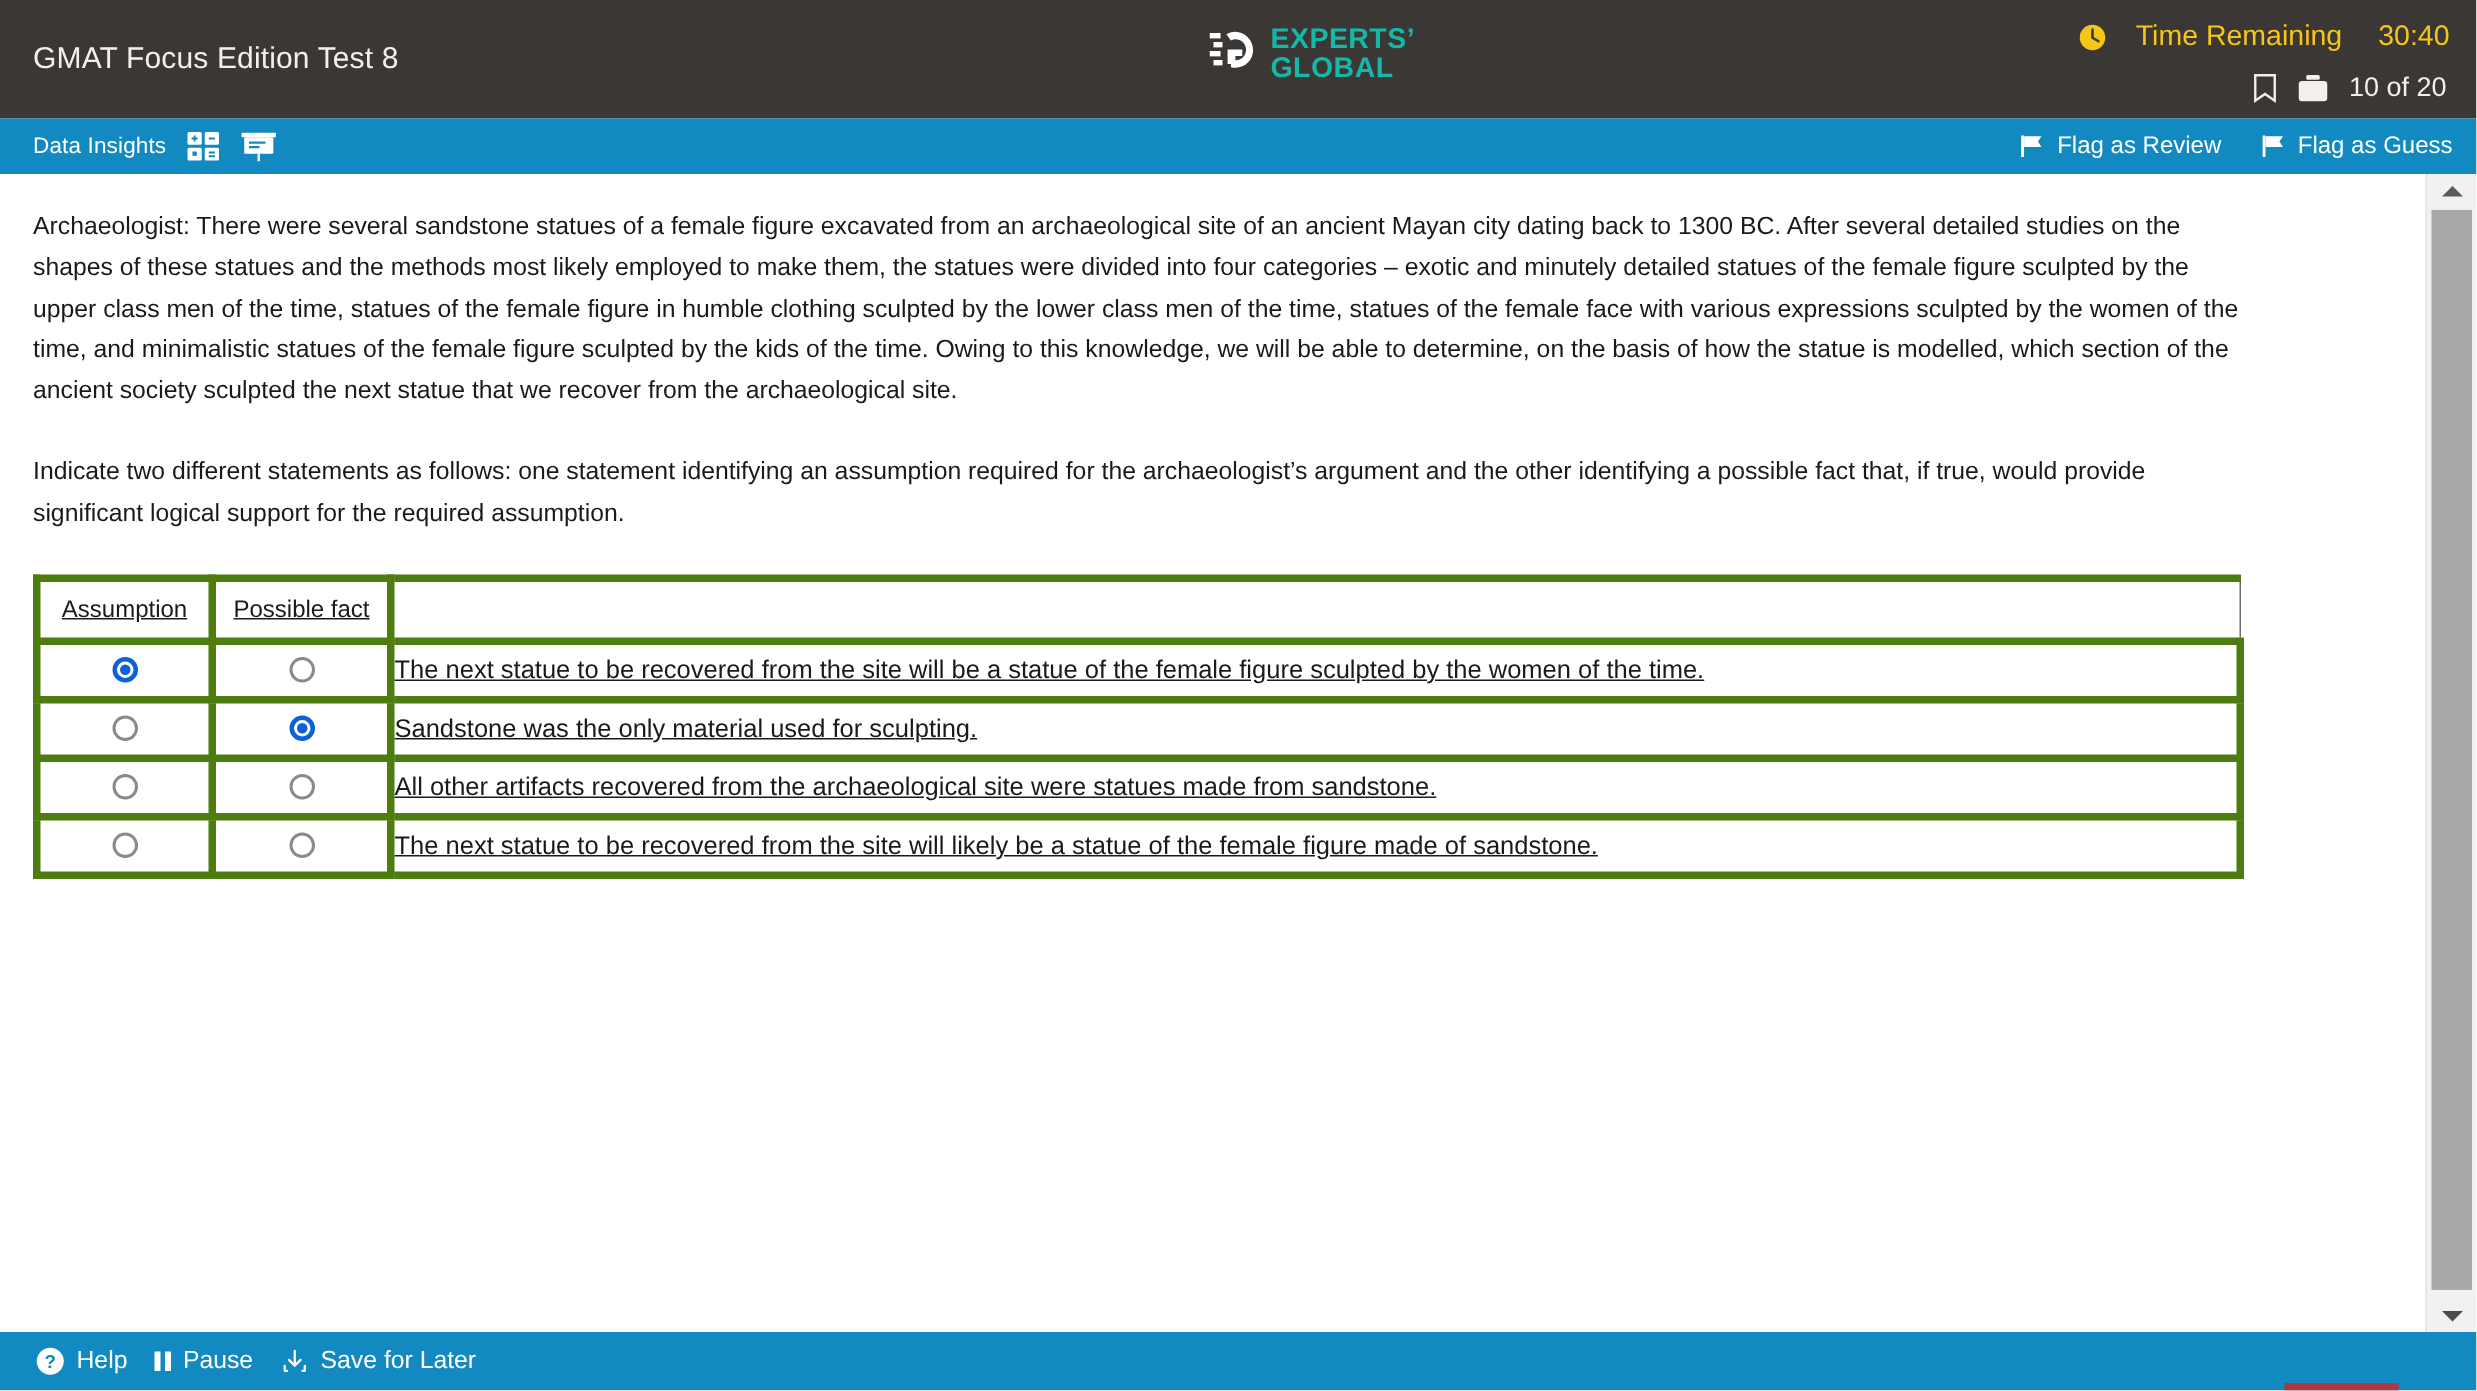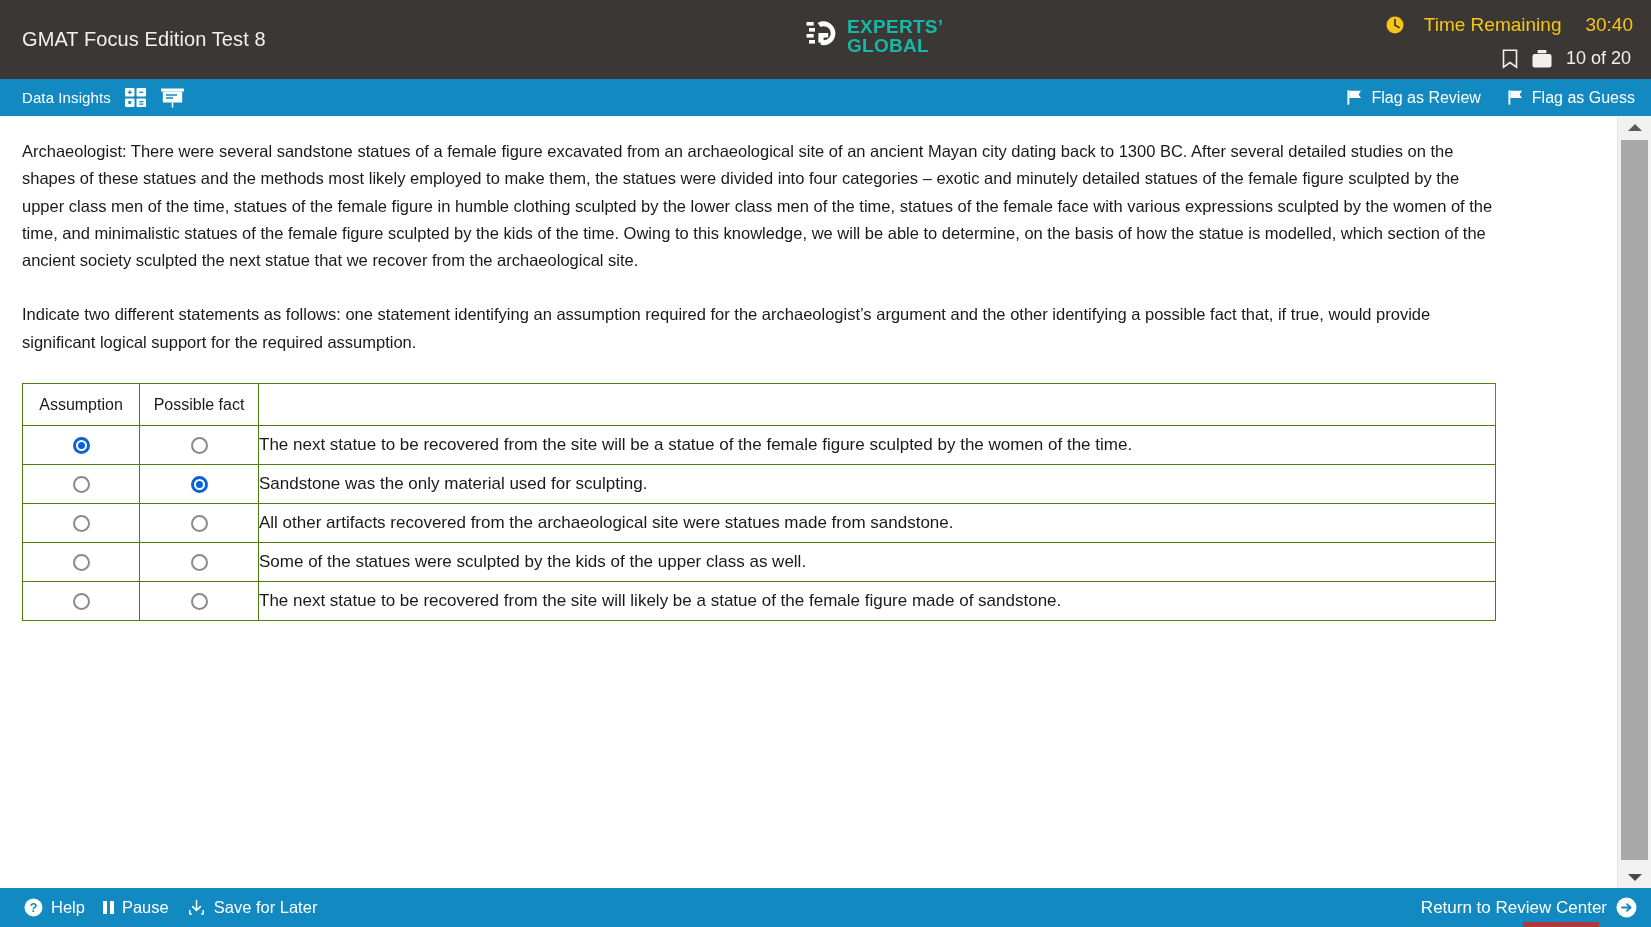--- a/index.html
+++ b/index.html
@@ -113,22 +113,23 @@
 
   
   #answer-table {
     border-collapse: collapse;
     width: 1474px;
     table-layout: fixed;
     margin-top: 2px;
     border: 1px solid #6f6f6f;
   }
   #answer-table th, #answer-table td {
-    border: 1px solid #4d7c0f;
+    border: 5px solid #4d7c0f;
     padding: 0;
+    text-decoration: underline;
   }
   #answer-table thead th {
     height: 42px;
     font-size: 16px;
     font-weight: normal;
     color: #1a1a1a;
     text-align: center;
     background: #ffffff;
   }
   #answer-table thead th.blank-head { border-right: 1px solid #6f6f6f; }
@@ -337,25 +338,20 @@
             <td class="stmt-cell">Sandstone was the only material used for sculpting.</td>
           </tr>
           <tr>
             <td class="radio-cell col-a"><span class="radio"></span></td>
             <td class="radio-cell col-b"><span class="radio"></span></td>
             <td class="stmt-cell">All other artifacts recovered from the archaeological site were statues made from sandstone.</td>
           </tr>
           <tr>
             <td class="radio-cell col-a"><span class="radio"></span></td>
             <td class="radio-cell col-b"><span class="radio"></span></td>
-            <td class="stmt-cell">Some of the statues were sculpted by the kids of the upper class as well.</td>
-          </tr>
-          <tr>
-            <td class="radio-cell col-a"><span class="radio"></span></td>
-            <td class="radio-cell col-b"><span class="radio"></span></td>
             <td class="stmt-cell">The next statue to be recovered from the site will likely be a statue of the female figure made of sandstone.</td>
           </tr>
         </tbody>
     </table>
 
   </div>
 
   <div id="scrollbar">
     <div class="sb-btn" id="sb-up">
       <span class="sb-arrow up"></span>
@@ -383,23 +379,14 @@
         </span>
       <span>Pause</span>
     </div>
     <div class="foot-btn">
       <svg width="19" height="19" viewBox="0 0 19 19">
         <path d="M9.5 2.5v9.6M5.6 8.6l3.9 3.9 3.9-3.9M2.8 12.5v3.4M16.2 12.5v3.4M2.8 15.9h1.6M14.6 15.9h1.6" stroke="#ffffff" stroke-width="1.5" fill="none" stroke-linecap="round" stroke-linejoin="round"></path>
       </svg>
       <span>Save for Later</span>
     </div>
   </div>
-  <div id="footer-right">
-    <div id="return-btn">
-      <span>Return to Review Center</span>
-      <svg width="21" height="21" viewBox="0 0 21 21">
-        <circle cx="10.5" cy="10.5" r="10" fill="#ffffff"></circle>
-        <path d="M6.0 10.5h8.4M11.0 7.2l3.6 3.3-3.6 3.3" stroke="#1289c0" stroke-width="1.8" fill="none" stroke-linecap="round" stroke-linejoin="round"></path>
-      </svg>
-    </div>
-  </div>
   <div id="red-strip"></div>
 </div>
 
 </body></html>

